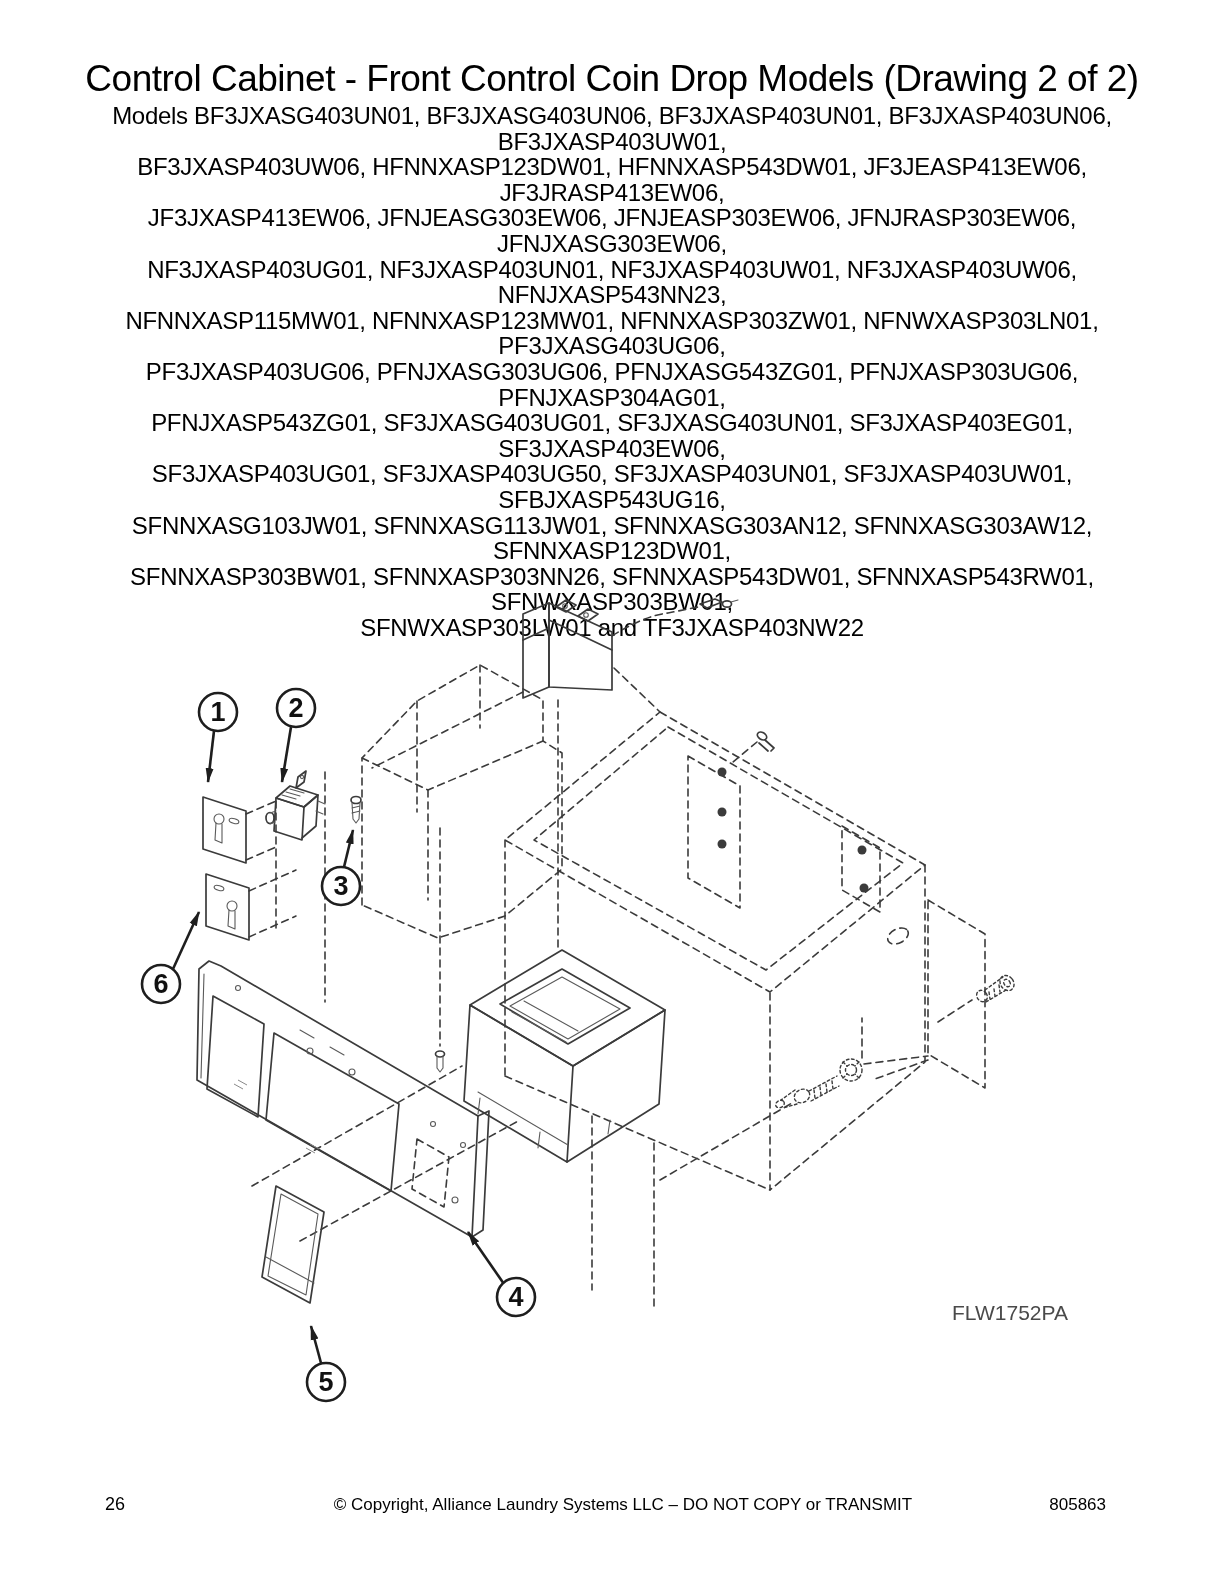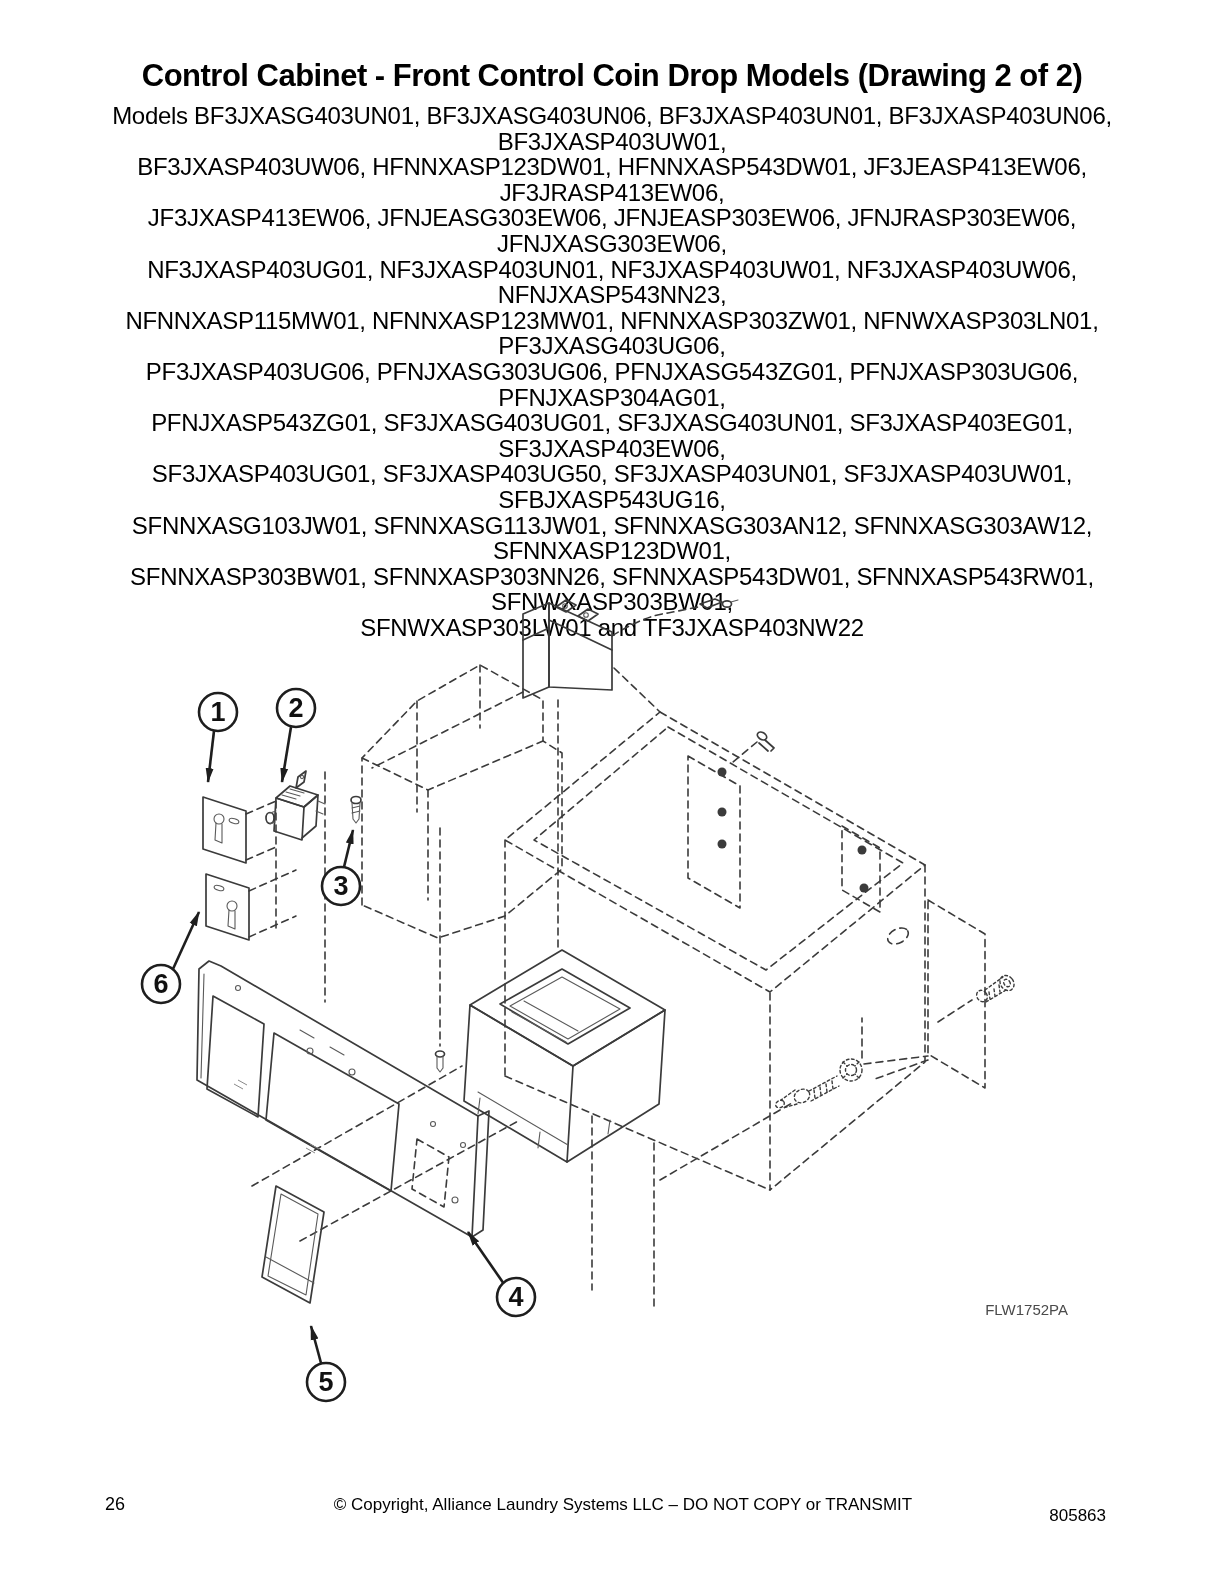--- a/index.html
+++ b/index.html
@@ -9,49 +9,49 @@
     background:#ffffff;
     margin:0 auto;
     font-family:"Liberation Sans","DejaVu Sans",sans-serif;
     color:#000;
     overflow:hidden;
   }
   .doc-title{
     position:absolute;
     top:58px;left:0;width:100%;
     text-align:center;
-    font-size:31px;
-    font-weight:bold;
+    font-size:37px;
+    font-weight:normal;
     letter-spacing:-0.5px;
     color:#000;
   }
   .models-block{
     position:absolute;
     top:103px;left:62px;width:1100px;
     text-align:center;
     font-size:24px;
     letter-spacing:-0.3px;
     line-height:25.6px;
     color:#000;
   }
   .figure-code{
     position:absolute;
     top:1301px;
     right:156px;
-    font-size:15px;
+    font-size:21px;
     color:#4a4a4a;
   }
   .footer{
     position:absolute;
     top:1494px;left:0;width:100%;
     font-size:17px;
   }
   .footer .pageno{position:absolute;left:105px;top:0;font-size:18px;}
   .footer .copy{position:absolute;left:11px;width:100%;text-align:center;top:1px;}
-  .footer .docno{position:absolute;right:118px;top:12px;}
+  .footer .docno{position:absolute;right:118px;top:1px;}
   svg.diagram{position:absolute;left:0;top:0;}
 
   
   .ln   {stroke:#3b3b3b;stroke-width:1.7;fill:none;stroke-linejoin:round;stroke-linecap:round;}
   .lnt  {stroke:#5a5a5a;stroke-width:1.1;fill:none;stroke-linejoin:round;stroke-linecap:round;}
   .dsh  {stroke:#3b3b3b;stroke-width:1.6;fill:none;stroke-dasharray:7 5;stroke-linejoin:round;stroke-linecap:round;}
   .dshf {stroke:#3b3b3b;stroke-width:1.4;fill:none;stroke-dasharray:2.6 2.6;stroke-linejoin:round;stroke-linecap:round;}
   .bolt {fill:#3b3b3b;stroke:none;}
   .callout-circle{fill:#ffffff;stroke:#1e1e1e;stroke-width:2.6;}
   .callout-num{font-family:"Liberation Sans","DejaVu Sans",sans-serif;font-size:27px;font-weight:bold;fill:#111;text-anchor:middle;}

